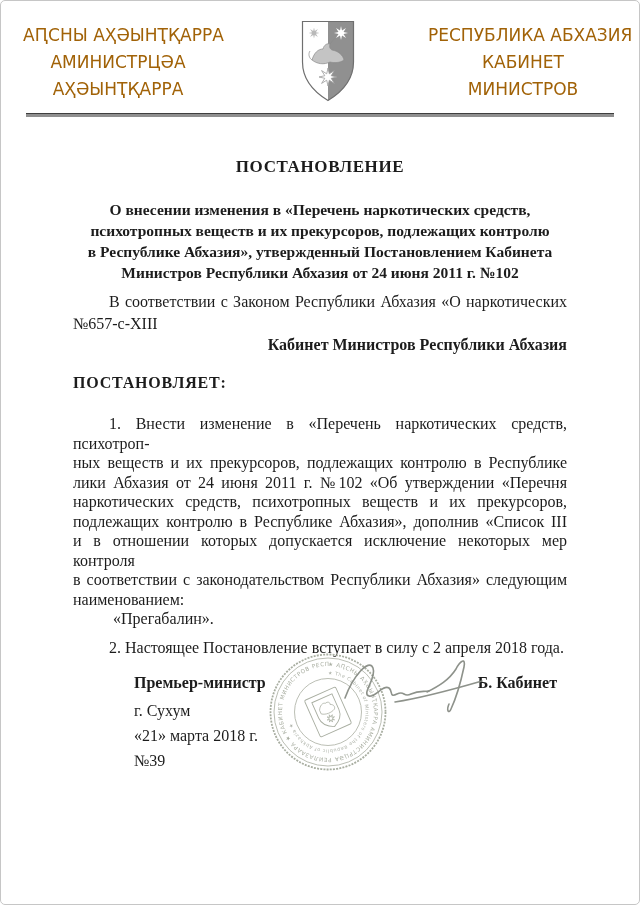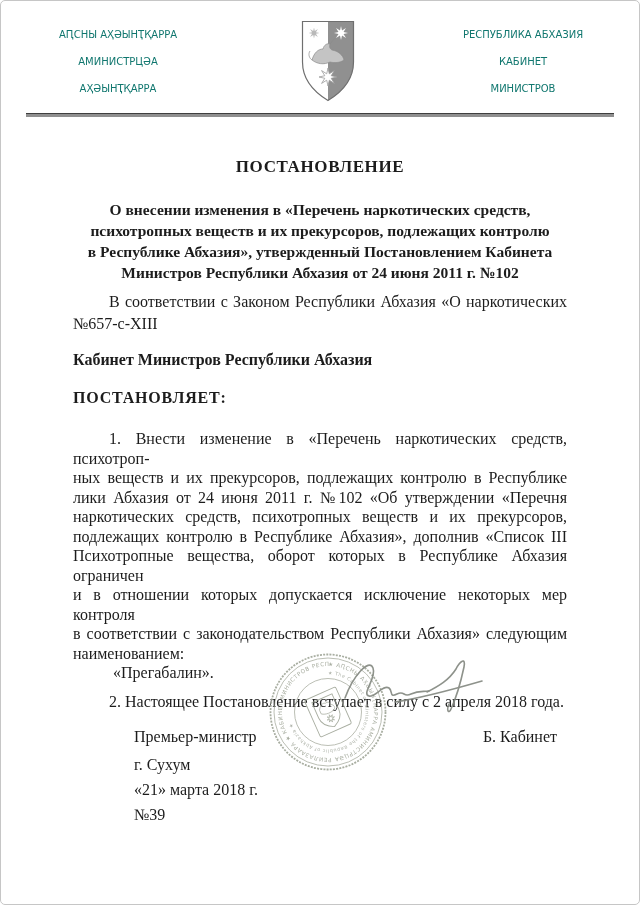--- a/index.html
+++ b/index.html
@@ -13,49 +13,49 @@
     font-family: "Liberation Serif", serif;
     color: #1c1c1c;
     box-sizing: content-box;
   }
   
   .hdr {
     display: flex; justify-content: space-between;
     padding: 27px 21px 0 22px;
     height: 85px;
     font-family: "DejaVu Sans", sans-serif;
-    font-size: 10px; color: #0f766e;
+    font-size: 17px; color: #a16207;
   }
   .hdr-col { width: 190px; text-align: center; }
   .hdr-col .hline { line-height: 14px; margin-bottom: 13px; white-space: nowrap; }
   .emblem { position: absolute; left: 300px; top: 19px; width: 54px; height: 82px; }
   .rule {
     height: 3px; background: #8f8f8f;
     border-top: 1px solid #3e3e3e;
     margin: 0 25px;
   }
   
   .doc-main { margin: 0 72px; font-size: 16px; }
   .title { margin-top: 40px; text-align: center; font-weight: bold;
            font-size: 17px; letter-spacing: .6px; line-height: 20px; }
   .subtitle { margin-top: 22px; text-align: center; font-weight: bold;
               font-size: 15.5px; line-height: 21px; }
   .intro { margin-top: 8px; line-height: 22px; }
-  .org { margin-top: 16px; text-align: left; font-weight: bold; line-height: 18px; }
+  .org { margin-top: 1px; text-align: right; font-weight: bold; line-height: 18px; }
   .resolves { margin-top: 20px; font-weight: bold;
               letter-spacing: .8px; line-height: 18px; }
   .item1 { margin-top: 22px; line-height: 19.5px; }
   .jline { display: block; text-align: justify; text-align-last: justify; }
   .lline { display: block; }
   .ind36 { text-indent: 36px; }
   .pregabalin { text-indent: 40px; line-height: 19.5px; }
   .item2 { margin-top: 9px; text-indent: 36px; line-height: 20px; }
   
   .sig-row { margin-top: 16px; display: flex; justify-content: space-between;
-             font-weight: normal; padding: 0 10px 0 61px; line-height: 18px; }
+             font-weight: bold; padding: 0 10px 0 61px; line-height: 18px; }
   .sig-meta { margin-top: 11px; padding-left: 61px; }
   .sig-meta .mline { line-height: 16px; margin-bottom: 9px; }
   .seal { position: absolute; left: 266px; top: 650px; width: 122px; height: 122px; z-index: 1; opacity: .85; }
   .autograph { position: absolute; left: 338px; top: 645px; width: 150px; height: 80px; z-index: 2; }
 </style>
 </head>
 <body>
 
 <div class="page">
 
@@ -110,21 +110,20 @@
 
     <div class="org">Кабинет Министров Республики Абхазия</div>
     <div class="resolves">ПОСТАНОВЛЯЕТ:</div>
 
     <div class="item1">
       <div class="jline ind36">1. Внести изменение в «Перечень наркотических средств, психотроп-</div>
       <div class="jline">ных веществ и их прекурсоров, подлежащих контролю в Республике</div>
       <div class="jline">лики Абхазия от 24 июня 2011 г. №102 «Об утверждении «Перечня</div>
       <div class="jline">наркотических средств, психотропных веществ и их прекурсоров,</div>
       <div class="jline">подлежащих контролю в Республике Абхазия», дополнив «Список III</div>
-      <div class="jline">Психотропные вещества, оборот которых в Республике Абхазия ограничен</div>
       <div class="jline">и в отношении которых допускается исключение некоторых мер контроля</div>
       <div class="jline">в соответствии с законодательством Республики Абхазия» следующим</div>
       <div class="lline">наименованием:</div>
     </div>
     <div class="pregabalin">«Прегабалин».</div>
 
     <div class="item2">2. Настоящее Постановление вступает в силу с 2 апреля 2018 года.</div>
 
     <div class="sig-row">
       <span>Премьер-министр</span>

